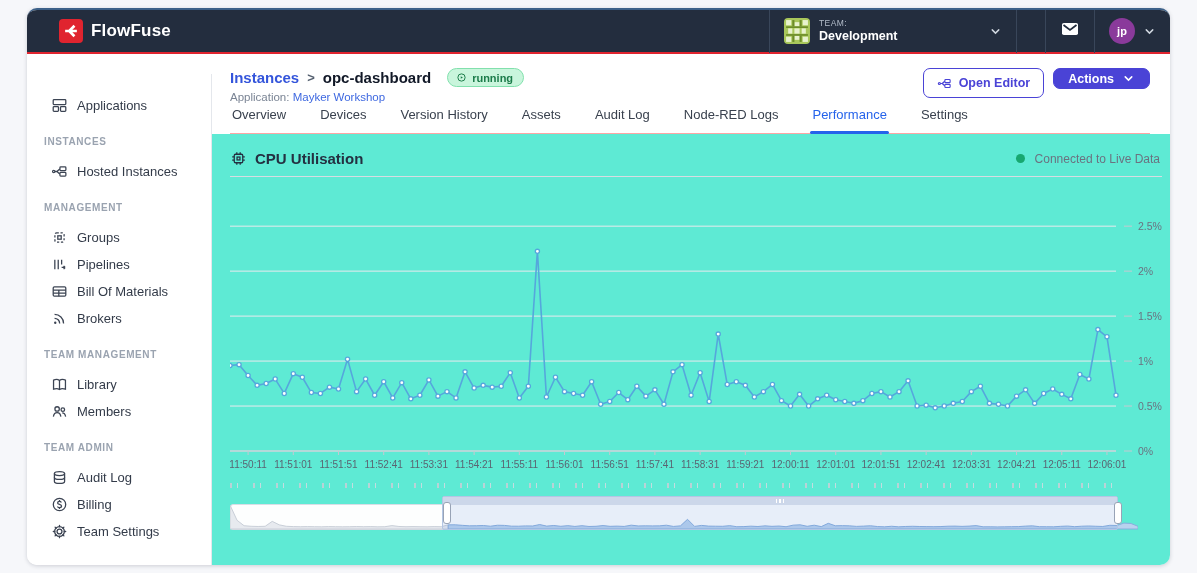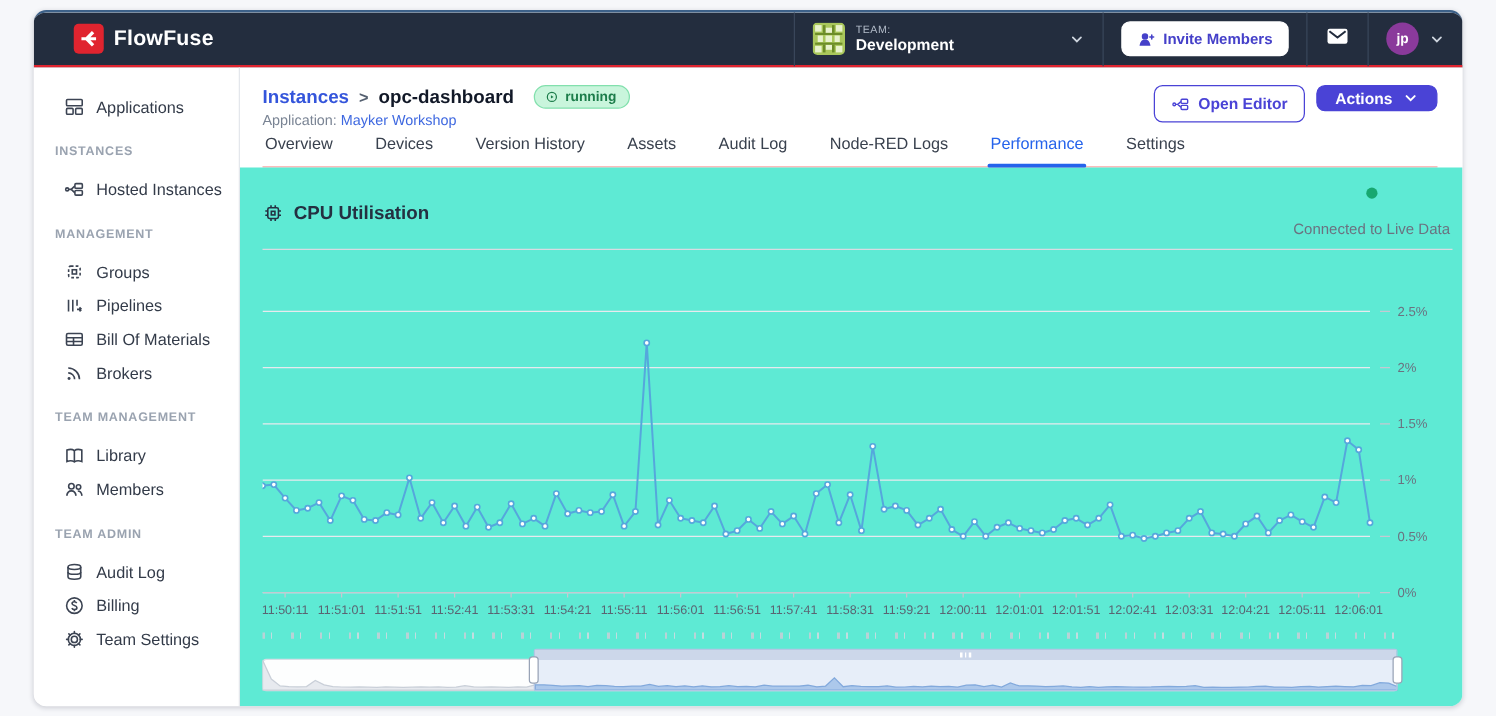--- a/index.html
+++ b/index.html
@@ -38,21 +38,21 @@
     font-size:12px; font-weight:700; cursor:pointer; font-family:"Liberation Sans",sans-serif; }
   .btn-invite svg { width:15px; height:15px; }
   .mail-btn { display:flex; align-items:center; cursor:pointer; }
   .mail-btn svg { width:20px; height:20px; }
   .avatar-block { display:flex; align-items:center; gap:8px; cursor:pointer; }
   .avatar { width:26px; height:26px; border-radius:50%; background:#8a3a9b; color:#fff;
     font-size:11px; font-weight:700; display:flex; align-items:center; justify-content:center; }
 
   
   .body-row { display:flex; height:511px; }
-  aside { width:165px; background:#fff; border-right:1px solid #e4e7ec; padding:18px 0 0 0; flex:0 0 auto; }
+  aside { width:185px; background:#fff; border-right:1px solid #e4e7ec; padding:18px 0 0 0; flex:0 0 auto;margin-top:20px; }
   .side-section-header { font-size:10px; color:#9aa3b0; letter-spacing:.6px; font-weight:700;
     padding:0 0 0 17px; margin:17px 0 11px; }
   .side-item { display:flex; align-items:center; gap:9px; color:#333b49; font-size:13px;
     padding:5px 8px 5px 24px; cursor:pointer; }
   .side-item svg { width:17px; height:17px; color:#3c4453; flex:0 0 auto; }
   main { flex:1; display:flex; flex-direction:column; min-width:0; }
 
   
   .page-head { background:#fff; padding:14px 20px 0 18px; }
   .crumb-row { display:flex; align-items:flex-start; }
@@ -81,22 +81,22 @@
   .tab.active { color:#2563eb; font-weight:400; }
   .tab.active::after { content:""; position:absolute; left:0; right:0; bottom:-1px;
     height:3px; background:#2563eb; border-radius:2px; }
 
   
   .content { flex:1; background:#5eead4; padding:10px 8px 8px 18px; overflow:hidden; }
   .panel-head { display:flex; align-items:center; border-bottom:1px solid #d8dce2;
     padding:6px 2px 9px 0; }
   .panel-title { display:flex; align-items:center; gap:8px; font-size:15px; font-weight:700; color:#243041; }
   .panel-title svg { width:17px; height:17px; color:#243041; }
-  .live-status { margin-left:auto; display:flex; align-items:center; gap:17px;
-    font-size:12px; color:#6b7280;flex-direction:column; }
+  .live-status { margin-left:auto; display:flex; align-items:center; gap:10px;
+    font-size:12px; color:#6b7280; }
   .live-dot { width:9px; height:9px; border-radius:50%; }
   .chart-zone { position:relative; margin-top:6px; }
   #mainChart { display:block; }
   .mini-ticks { height:5px; margin:8px 44px 8px 0;
     background:repeating-linear-gradient(90deg,#c9ced6 0 2px,transparent 2px 7px,#d6dae1 7px 8px,transparent 8px 23px);
     opacity:.85; }
   .brush { position:relative; height:34px; margin-right:44px; }
   .brush-base { position:absolute; left:0; right:0; top:8px; bottom:0;
     background:#fdfefe; border:1px solid #d9dee6; border-radius:3px; }
   #brushChart { position:absolute; left:0; top:0; }
@@ -154,28 +154,20 @@
         <span class="team-label">TEAM:</span>
         <span class="team-name">Development</span>
       </span>
       <span class="chev team-chev">
         <svg viewBox="0 0 20 20" fill="none" stroke="currentColor" stroke-width="2.2" stroke-linecap="round">
             <path d="m5 7.5 5 5 5-5"></path>
           </svg>
       </span>
     </div>
     <div class="nav-divider"></div>
-    <button class="btn-invite">
-      <svg viewBox="0 0 20 20" fill="none" stroke="#4540c9" stroke-width="1.7">
-          <circle cx="8" cy="6.8" r="2.6" fill="#4540c9"></circle>
-          <path d="M3.2 16c.6-3.2 2.4-4.9 4.8-4.9s4.2 1.7 4.8 4.9z" fill="#4540c9"></path>
-          <path d="M15.2 5.5v4M13.2 7.5h4" stroke-linecap="round"></path>
-        </svg>
-      <span>Invite Members</span>
-    </button>
     <div class="nav-divider"></div>
     <div class="mail-btn">
       <span>
         <svg viewBox="0 0 20 20">
             <rect x="2" y="4" width="16" height="12" rx="1.8" fill="#fff"></rect>
             <path d="m3.5 6 6.5 5 6.5-5" stroke="#232d3e" stroke-width="1.7" fill="none"></path>
           </svg>
       </span>
     </div>
     <div class="nav-divider"></div>

